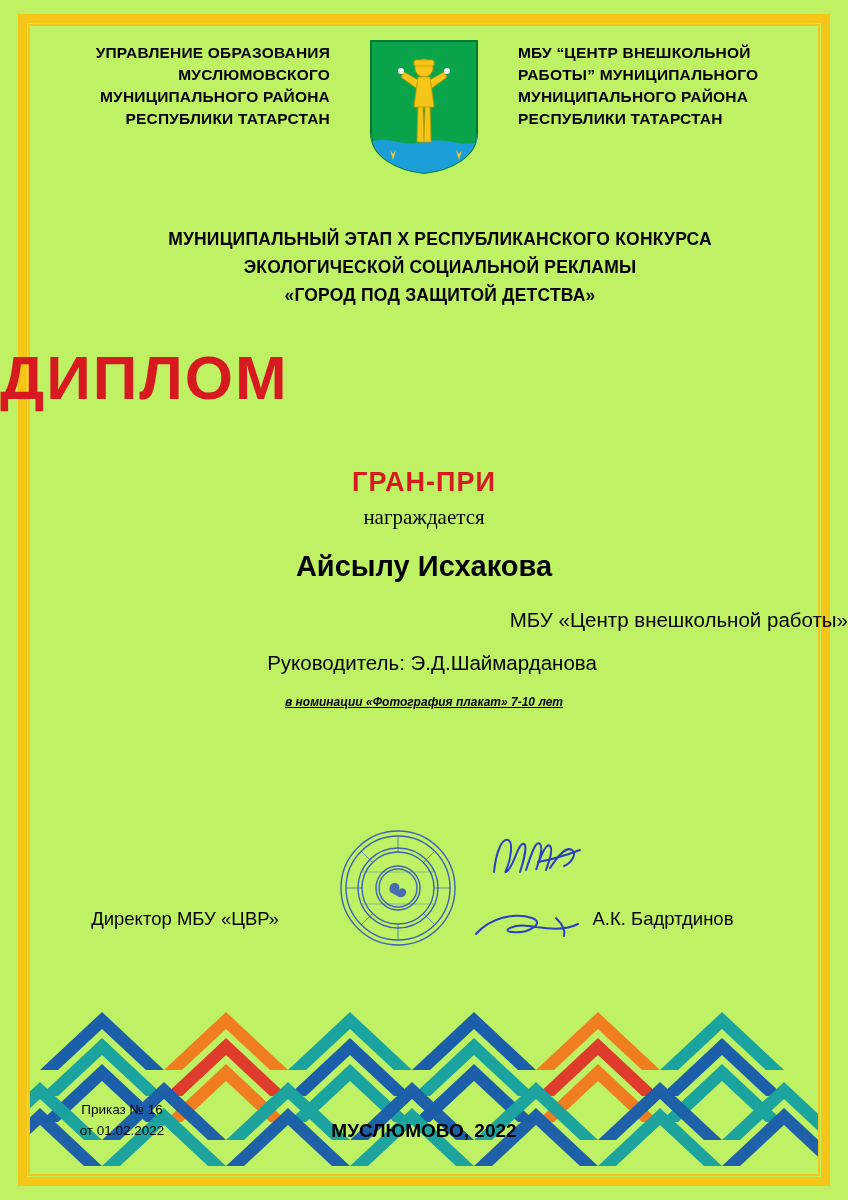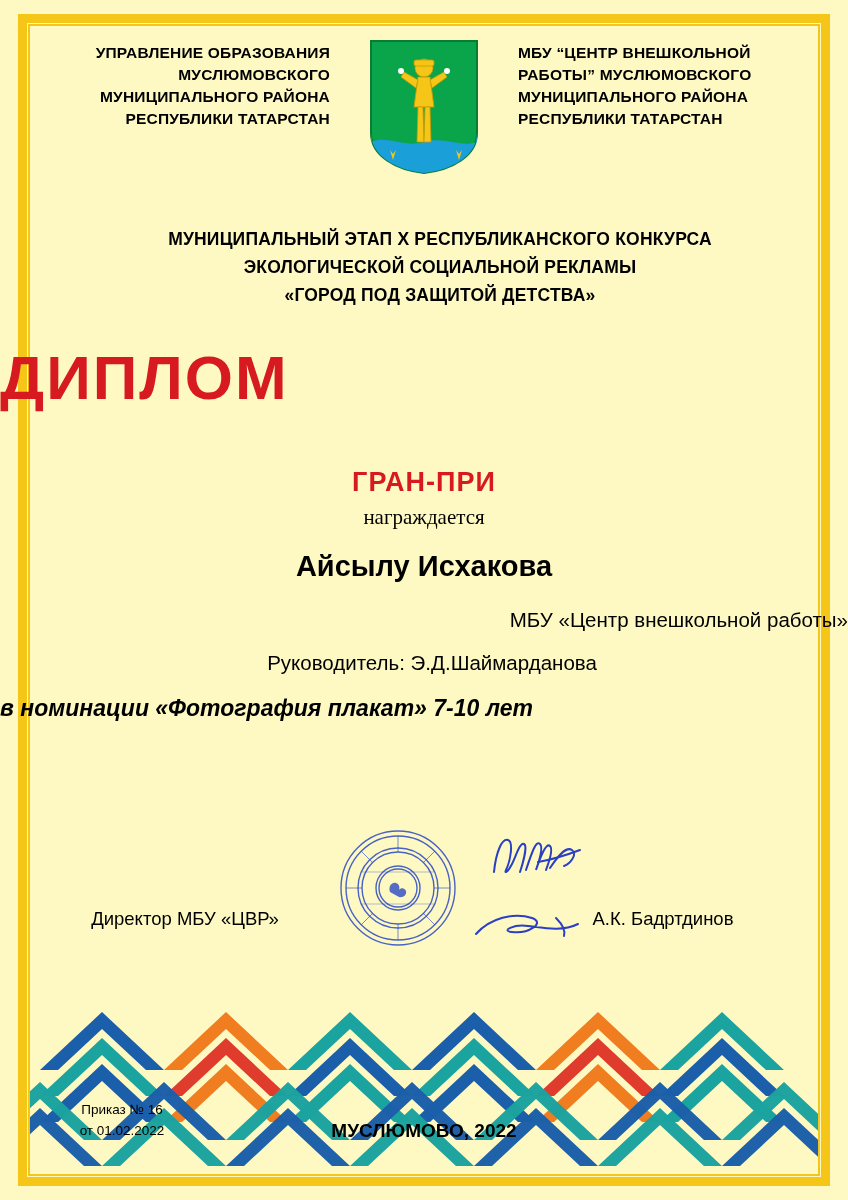--- a/index.html
+++ b/index.html
@@ -7,21 +7,21 @@
     padding: 0;
     background: #ffffff;
   }
   body {
     font-family: "Liberation Sans", sans-serif;
   }
   .page {
     position: relative;
     width: 848px;
     height: 1200px;
-    background: #fef9c3;
+    background: #bef264;
     overflow: hidden;
   }
   
   .frame-outer {
     position: absolute;
     left: 18px;
     top: 14px;
     width: 812px;
     height: 1172px;
     border: 9px solid #f5c518;
@@ -143,25 +143,26 @@
     width: 848px;
     text-align: center;
     font-size: 20.5px;
     color: #000;
   }
   .nomination {
     position: absolute;
     left: 0;
     top: 695px;
     width: 848px;
-    text-align: left;
-    font-size: 23px;
+    text-align: center;
+    font-size: 12px;
     font-style: italic;
     font-weight: bold;
     color: #000;
+    text-decoration: underline;
   }
 
   
   .sig-row {
     position: absolute;
     width: 768px;
     left: 40px;
     display: flex;
     align-items: center;
     justify-content: space-between;
@@ -272,21 +273,21 @@
 
         <g fill="#f5c518">
           <path d="M22 112 l3 10 l3 -10 l-3 4 z"></path>
           <path d="M88 112 l3 10 l3 -10 l-3 4 z"></path>
         </g>
       </svg>
     </div>
 
     <div class="org-right">
       <div>МБУ “ЦЕНТР ВНЕШКОЛЬНОЙ</div>
-      <div>РАБОТЫ” МУСЛЮМОВСКОГО</div>
+      <div>РАБОТЫ” МУНИЦИПАЛЬНОГО</div>
       <div>МУНИЦИПАЛЬНОГО РАЙОНА</div>
       <div>РЕСПУБЛИКИ ТАТАРСТАН</div>
     </div>
   </div>
 
   <div class="comp-title">
     <div>МУНИЦИПАЛЬНЫЙ ЭТАП X РЕСПУБЛИКАНСКОГО  КОНКУРСА</div>
     <div>ЭКОЛОГИЧЕСКОЙ СОЦИАЛЬНОЙ РЕКЛАМЫ</div>
     <div>«ГОРОД ПОД ЗАЩИТОЙ ДЕТСТВА»</div>
   </div>

